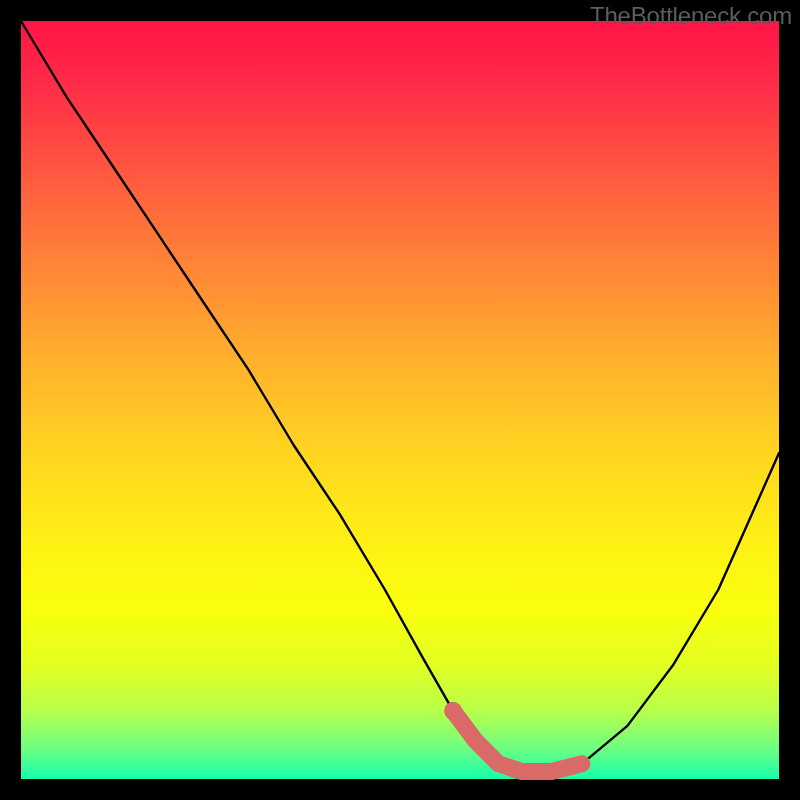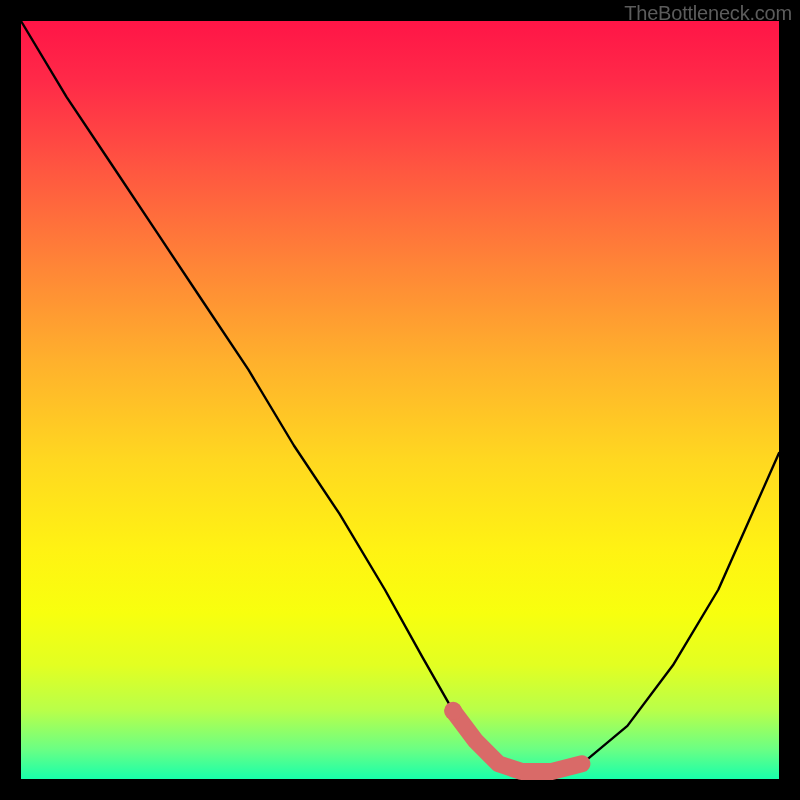--- a/index.html
+++ b/index.html
@@ -28,21 +28,21 @@
       #e2ff22 85%,
       #b8ff4a 91%,
       #6cff83 96%,
       #18ffab 100%);
   }
   .watermark {
     position: absolute;
     top: 2px;
     right: 8px;
     font-family: Arial, Helvetica, sans-serif;
-    font-size: 20px;
+    font-size: 24px;
     font-weight: 500;
     color: #5c5c5c;
     letter-spacing: -0.2px;
   }
   svg.curve {
     position: absolute;
     left: 0;
     top: 0;
     width: 758px;
     height: 758px;

